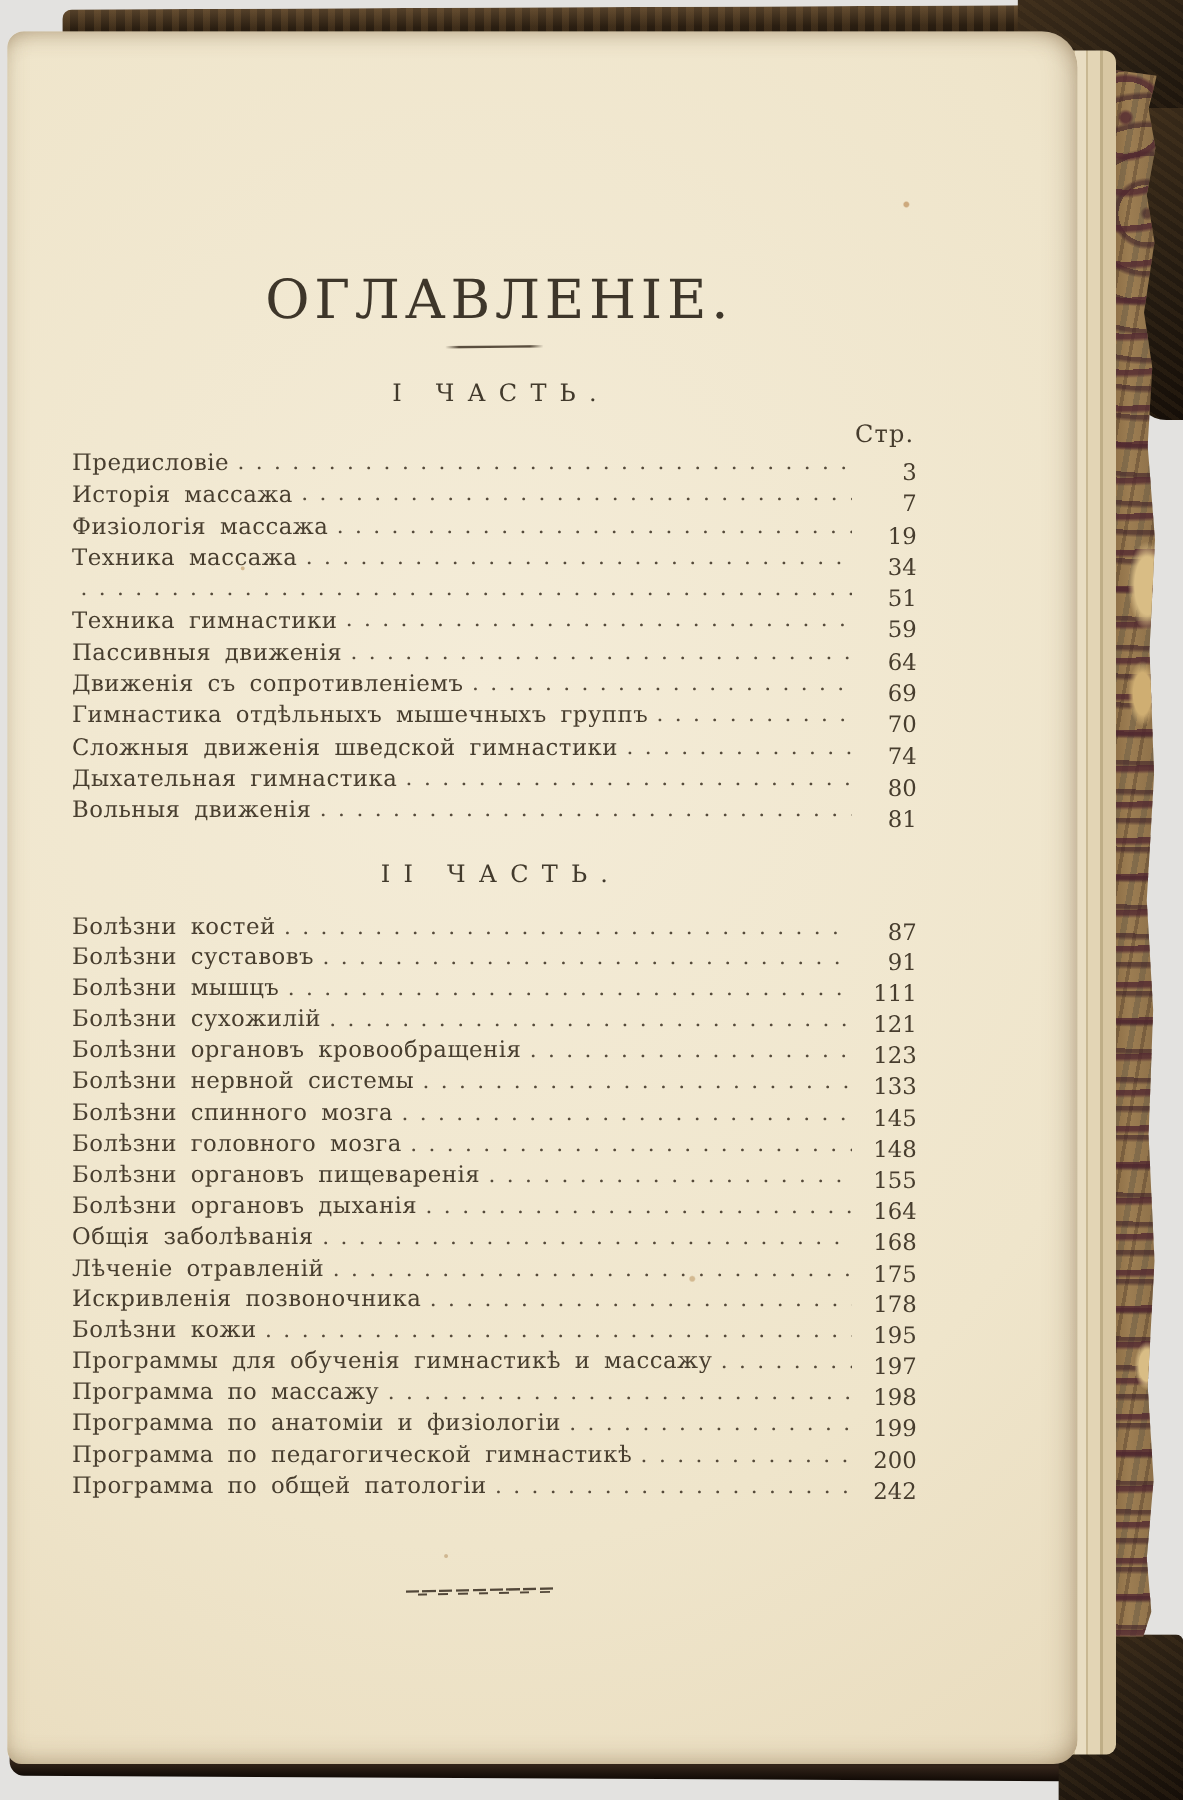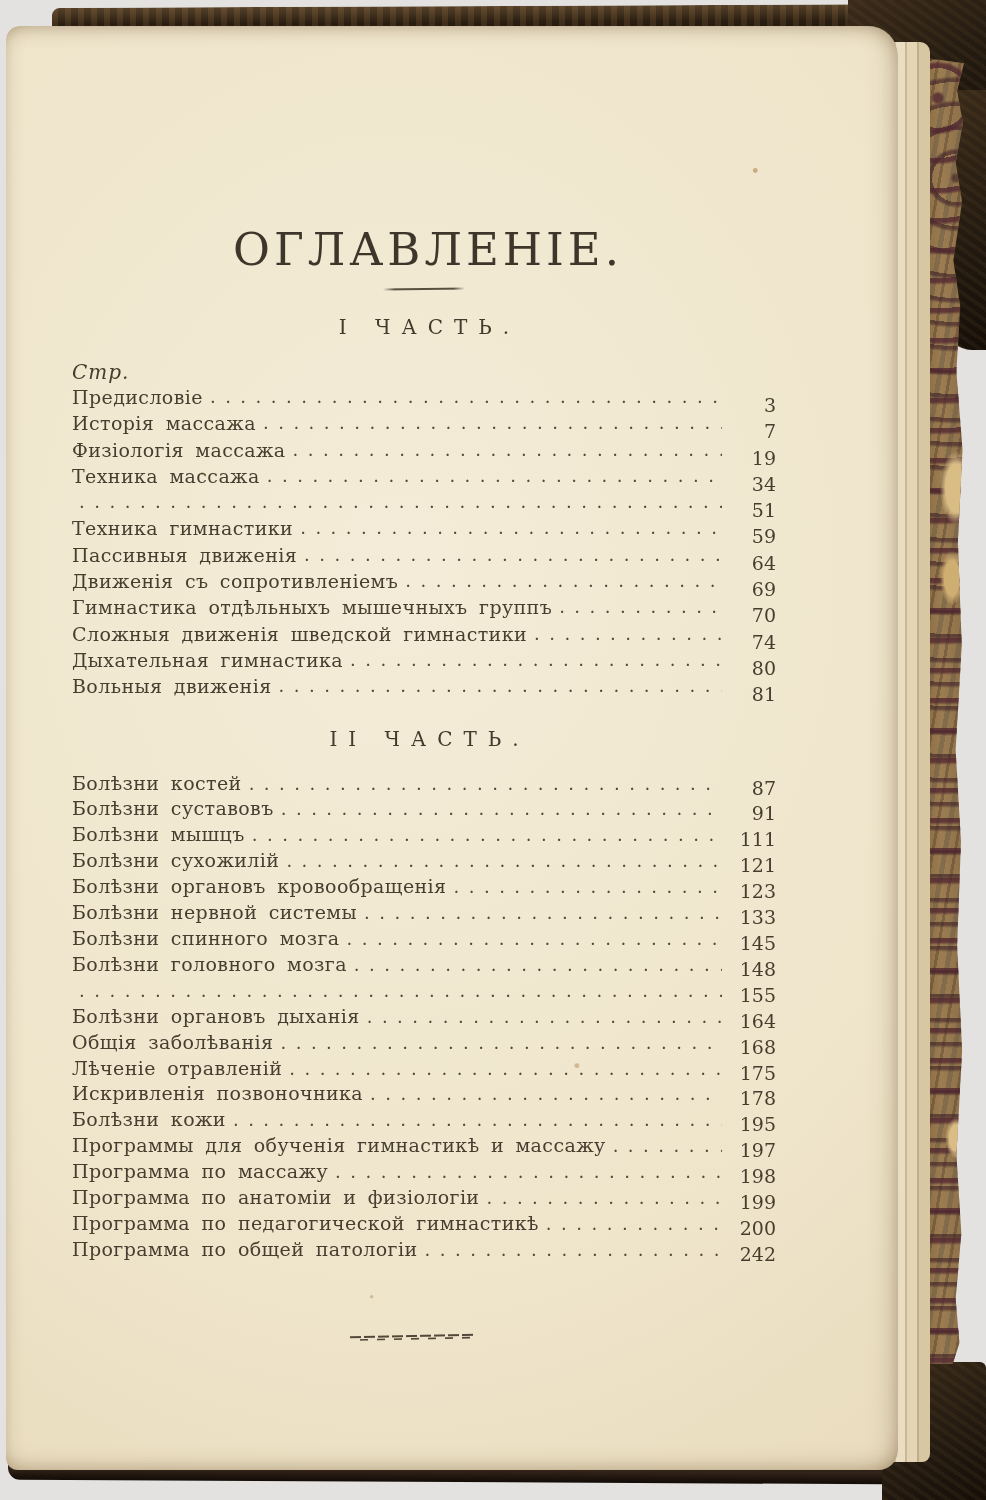--- a/index.html
+++ b/index.html
@@ -76,35 +76,35 @@
       radial-gradient(120% 90% at 44% 38%,var(--page-hi) 0%,var(--page) 55%,#e9dcbe 82%,var(--page-lo) 100%);
     border-radius:14px 30px 20px 12px;
     box-shadow:
       inset 0 16px 20px -16px rgba(110,80,45,.45),
       inset -18px 0 26px -18px rgba(110,80,45,.5),
       inset 0 -18px 22px -18px rgba(110,80,45,.42),
       inset 14px 0 20px -16px rgba(120,95,55,.28);
   }
 
   
-  .content{position:absolute;left:66px;top:0;width:704px;color:var(--ink);}
+  .content{position:absolute;left:54px;top:0;width:704px;color:var(--ink);}
   .toc-title{
     margin:198px 0 0 8px;text-align:center;font-weight:400;
     font-size:45px;line-height:52px;letter-spacing:4px;color:#3e362a;
   }
   .title-rule{
     width:82px;height:2px;margin:12px auto 0;transform:rotate(-.6deg);
     background:linear-gradient(90deg,rgba(90,78,62,0),#5a4e3e 14%,#5a4e3e 86%,rgba(90,78,62,0));
   }
   .part-heading{
     margin:22px 0 0;text-align:center;font-weight:400;
     font-size:20px;line-height:30px;letter-spacing:11px;text-indent:11px;color:#423a2c;
   }
   .page-col-header{
-    margin-top:18px;text-align:left;font-style:italic;
+    margin-top:7px;text-align:right;
     font-size:20px;line-height:24px;letter-spacing:1px;padding-right:2px;
   }
   .toc-rows{margin-top:0;}
   .toc-row{display:flex;align-items:center;line-height:26.3px;font-size:19px;}
   .s2 .toc-row{line-height:25.9px;}
   .toc-label{flex:none;white-space:nowrap;word-spacing:5px;letter-spacing:.4px;color:#483e2f;}
   .toc-dots{
     flex:1 1 auto;min-width:0;overflow:hidden;white-space:nowrap;
     margin:0 4px 0 7px;letter-spacing:9.5px;color:rgba(72,60,44,.92);font-size:18px;
   }
@@ -241,20 +241,21 @@
     <span class="toc-label">Болѣзни спинного мозга</span>
     <span class="toc-dots">..........................................................................................</span>
     <span class="toc-page">145</span>
   </div>
             <div class="toc-row">
     <span class="toc-label">Болѣзни головного мозга</span>
     <span class="toc-dots">..........................................................................................</span>
     <span class="toc-page">148</span>
   </div>
             <div class="toc-row">
+    <span class="toc-label">Болѣзни органовъ пищеваренія</span>
     <span class="toc-dots">..........................................................................................</span>
     <span class="toc-page">155</span>
   </div>
             <div class="toc-row">
     <span class="toc-label">Болѣзни органовъ дыханія</span>
     <span class="toc-dots">..........................................................................................</span>
     <span class="toc-page">164</span>
   </div>
             <div class="toc-row">
     <span class="toc-label">Общія заболѣванія</span>

